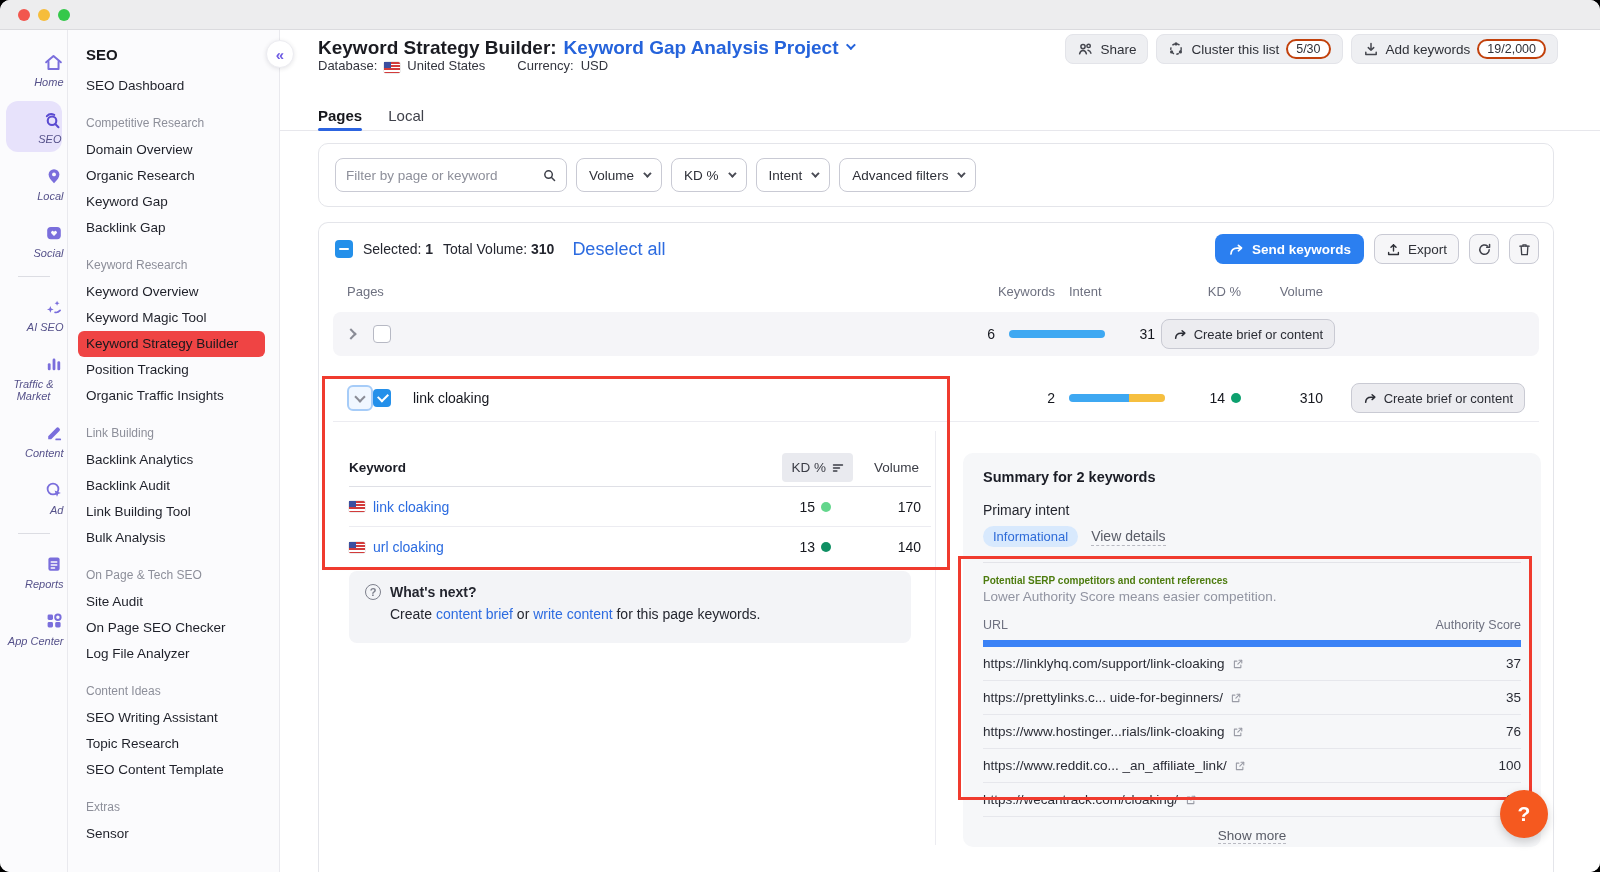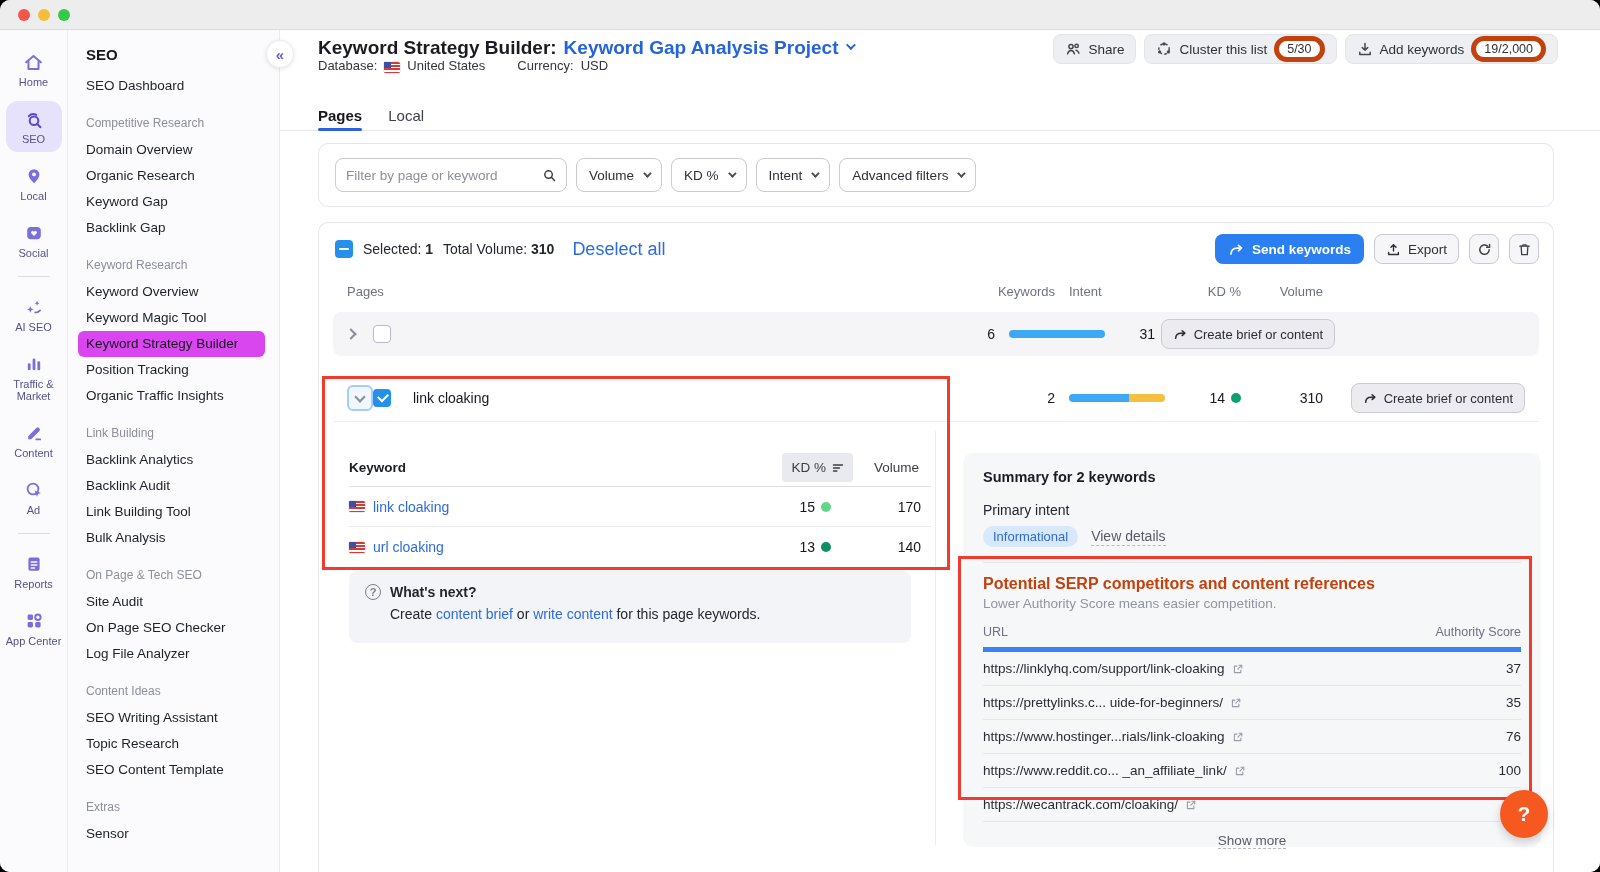--- a/index.html
+++ b/index.html
@@ -9,50 +9,50 @@
   
   .titlebar { height:30px; background:#EDEDEE; border-bottom:1px solid #DBDBDE; display:flex; align-items:center; padding-left:18px; }
   .tl { width:12px; height:12px; border-radius:50%; margin-right:8px; }
   .tl.red{ background:#F2564D; } .tl.yellow{ background:#F6BD3B; } .tl.green{ background:#35C84A; }
 
   
   .app { position:relative; display:flex; height:842px; }
 
   
   .rail { width:68px; background:#FBFBFD; border-right:1px solid #E9E9EE; padding-top:14px; display:flex; flex-direction:column; align-items:center; flex-shrink:0; }
-  .rail-item { width:60px; display:flex; flex-direction:column; align-items:center; gap:3px; padding:7px 0; margin-bottom:6px; border-radius:12px; cursor:pointer; }
+  .rail-item { width:60px; display:flex; flex-direction:column; align-items:flex-end; gap:3px; padding:7px 0; margin-bottom:6px; border-radius:12px; cursor:pointer;font-style:italic; }
   .rail-item .ricon { color:#7A6EDC; height:22px; display:flex; align-items:center; }
   .rail-item .rlabel { font-size:11px; color:#55518A; text-align:center; line-height:12px; }
   .rail-item.active { background:#E7E2FB; width:56px; }
   .rail-item.active .ricon { color:#5B4BD1; }
   .rail-divider { width:32px; height:1px; background:#DCDDE3; margin:4px 0 12px; }
 
   
   .subnav { width:212px; background:#FBFBFD; border-right:1px solid #E9E9EE; padding:16px 14px 0 18px; flex-shrink:0; overflow:hidden; }
   .sn-title { font-size:15px; font-weight:700; color:#17181D; margin-bottom:10px; }
   .sn-item { font-size:13.5px; color:#1E2029; line-height:26px; white-space:nowrap; cursor:pointer; }
-  .sn-item.active { background:#d946ef; border-radius:6px; padding:0 8px; margin-left:-8px; color:#17181D; }
+  .sn-item.active { background:#ef4444; border-radius:6px; padding:0 8px; margin-left:-8px; color:#17181D; }
   .sn-head { font-size:12px; color:#8D8F9A; margin:16px 0 5px; line-height:17px; white-space:nowrap; }
   .collapse-btn { position:absolute; left:266px; top:10px; width:28px; height:28px; border-radius:50%; background:#fff;
     border:1px solid #ECECF1; box-shadow:0 1px 4px rgba(40,40,60,.12); display:flex; align-items:center; justify-content:center;
     color:#6E5BE3; font-size:15px; font-weight:700; cursor:pointer; z-index:30; }
   .collapse-btn::before { content:"\00AB"; }
 
   
   .main { position:relative; flex:1; background:#fff; }
   .page-title { position:absolute; left:38px; top:7px; font-size:19px; font-weight:700; color:#1A1B21; display:flex; align-items:center; gap:7px; }
   .page-title .proj { color:#2563DB; cursor:pointer; display:flex; align-items:center; gap:7px; }
   .chev { width:7px; height:7px; border-right:2px solid currentColor; border-bottom:2px solid currentColor; transform:rotate(45deg) translateY(-2px); display:inline-block; }
   .proj .chev { margin-top:-3px; }
 
   .header-actions { position:absolute; right:42px; top:4px; display:flex; gap:8px; }
   .hbtn { height:30px; background:#EEEFF2; border:1px solid #E3E4E9; border-radius:8px; display:flex; align-items:center; gap:7px;
     padding:0 11px; font-size:13.5px; color:#2F3138; cursor:pointer; }
   .hbtn svg { color:#45474F; }
-  .pill-badge { background:#fff; border:5px solid #c2410c; border-radius:999px; padding:1px 8px; font-size:12.5px; color:#2F3138; }
+  .pill-badge { background:#fff; border:2px solid #c2410c; border-radius:999px; padding:1px 8px; font-size:12.5px; color:#2F3138; }
 
   .db-line { position:absolute; left:38px; top:28px; font-size:13px; color:#33353E; display:flex; align-items:flex-end; gap:7px; }
   .db-line .sep { width:18px; }
   .flag { width:16px; height:11px; border-radius:1.5px; background:repeating-linear-gradient(180deg,#D23B3B 0 1.6px,#fff 1.6px 3.2px); position:relative; display:inline-block; flex-shrink:0; box-shadow:0 0 0 .5px rgba(0,0,0,.15);}
   .flag::after { content:""; position:absolute; left:0; top:0; width:7px; height:6px; background:#3C4FA0; }
 
   .tabs-row { position:absolute; left:0; right:0; top:71px; height:30px; border-bottom:1px solid #E7E7EC; padding-left:38px; display:flex; gap:26px; }
   .tab { position:relative; font-size:15px; line-height:30px; color:#3F414A; cursor:pointer; }
   .tab.active { color:#17181D; font-weight:700; }
   .tab.active::after { content:""; position:absolute; left:0; right:0; bottom:-1px; height:3px; border-radius:2px; background:#2C64E0; }
@@ -126,23 +126,23 @@
   .wn-body { margin:6px 0 0 25px; color:#24262F; }
 
   
   .summary { position:absolute; left:644px; top:230px; width:578px; height:394px; background:#F6F7F9; border-radius:10px; padding:16px 20px; }
   .sum-title { font-size:14.5px; font-weight:700; color:#1B1D26; }
   .pi-label { font-size:14px; color:#24262F; margin-top:17px; }
   .pi-row { display:flex; align-items:center; gap:13px; margin-top:8px; }
   .intent-pill { background:#D8E9FD; color:#2E6BD8; font-size:13px; border-radius:20px; padding:3px 10px; }
   .dashed-link { font-size:14px; color:#585B66; border-bottom:1px dashed #B9BAC2; cursor:pointer; padding-bottom:1px; }
   .sum-hr { border:none; border-top:1px solid #E3E4E9; margin:15px 0 12px; }
-  .serp-title { font-size:16px; font-weight:700; color:#c2410c; }
+  .serp-title { font-size:10px; font-weight:700; color:#4d7c0f; }
   .serp-sub { font-size:13.5px; color:#9194A1; margin-top:3px; }
-  .serp-head { display:flex; justify-content:space-between; font-size:12.5px; color:#6E7180; margin-top:14px; padding-bottom:8px; border-bottom:5px solid #3b82f6; }
+  .serp-head { display:flex; justify-content:space-between; font-size:12.5px; color:#6E7180; margin-top:14px; padding-bottom:8px; border-bottom:7px solid #3b82f6; }
   .serp-row { display:flex; justify-content:space-between; align-items:center; height:34px; border-bottom:1px solid #E6E7EC; font-size:13.5px; color:#2A2C35; }
   .serp-row:last-of-type { border-bottom:none; }
   .serp-url { display:flex; align-items:center; gap:7px; cursor:pointer; }
   .ext { color:#9A9CA6; }
   .show-more { text-align:center; margin-top:9px; }
   .show-more span { font-size:13.5px; color:#585B66; border-bottom:1px dashed #B9BAC2; cursor:pointer; }
 
   
   .red-rect { position:absolute; border:3px solid #F03B2E; z-index:40; pointer-events:none; }
   .red1 { left:42px; top:346px; width:628px; height:194px; }

